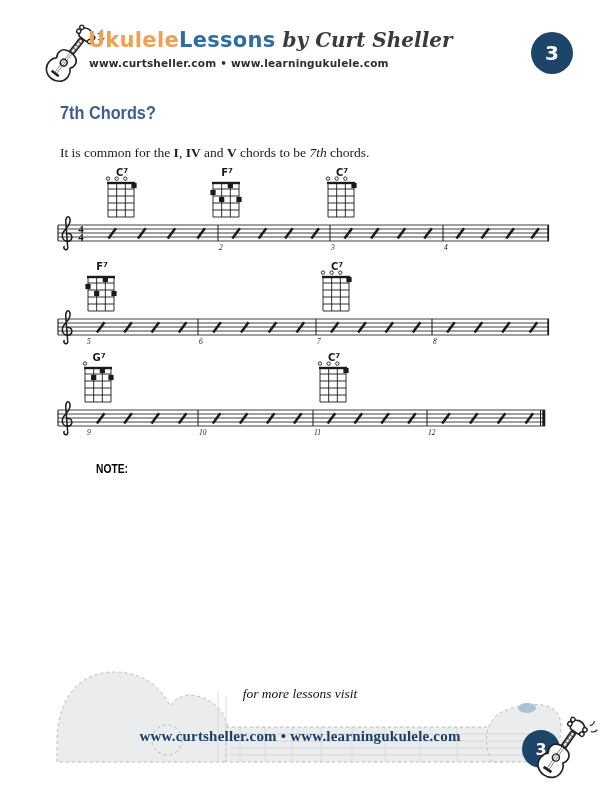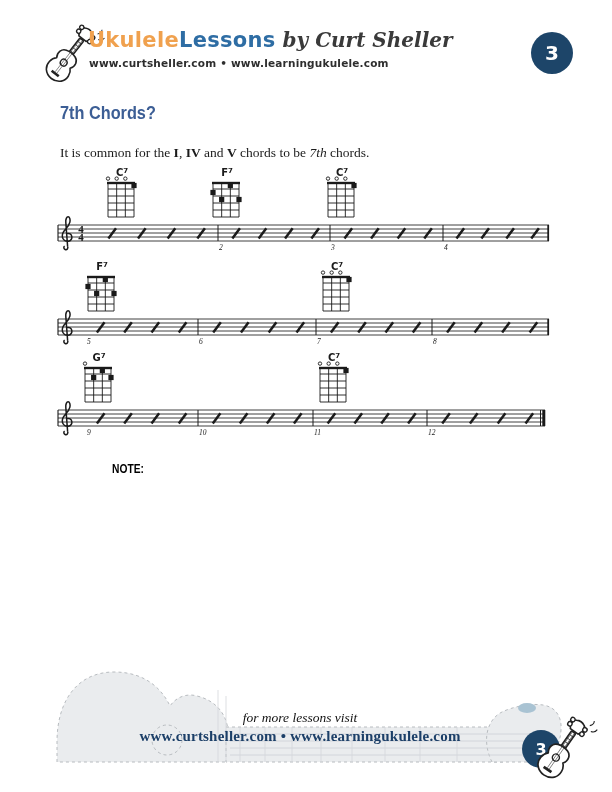--- a/index.html
+++ b/index.html
@@ -25,28 +25,28 @@
                 transform:scaleX(.88);transform-origin:left center;letter-spacing:0;}
   #lesson-intro{position:absolute;left:60px;top:145px;width:480px;
                 font-family:"Liberation Serif",serif;font-size:13.5px;color:#1b1b1b;}
   #lesson-intro b{font-weight:bold;}
   #lesson-intro i{font-style:italic;}
 
   
   #score-svg{position:absolute;left:0;top:0;width:612px;height:500px;}
 
   
-  #note-block{position:absolute;left:112px;top:462px;display:flex;align-items:flex-start;}
+  #note-block{position:absolute;left:96px;top:462px;display:flex;align-items:flex-start;}
   #note-label{font-family:"Liberation Sans",sans-serif;font-weight:bold;font-size:12.5px;color:#000;
               transform:scaleX(.82);transform-origin:left top;white-space:nowrap;margin-right:10px;}
   #note-text{width:362px;font-size:11px;line-height:1.32;color:#1f1f1f;}
 
   
   #footer-svg{position:absolute;left:0;top:655px;width:612px;height:137px;z-index:1;}
-  #footer-tagline{position:absolute;left:110px;top:710px;width:380px;text-align:center;z-index:2;
+  #footer-tagline{position:absolute;left:110px;top:686px;width:380px;text-align:center;z-index:2;
                   font-family:"Liberation Serif",serif;font-style:italic;font-size:13.5px;color:#111;}
   #footer-urls{position:absolute;left:60px;top:728px;width:480px;text-align:center;z-index:2;
                font-family:"Liberation Serif",serif;font-weight:bold;font-size:15px;letter-spacing:.2px;}
   #footer-uke{position:absolute;left:536px;top:698px;width:64px;height:90px;z-index:7;}
 </style>
 </head>
 <body>
 
 <div id="page" data-interactable="false">
 

